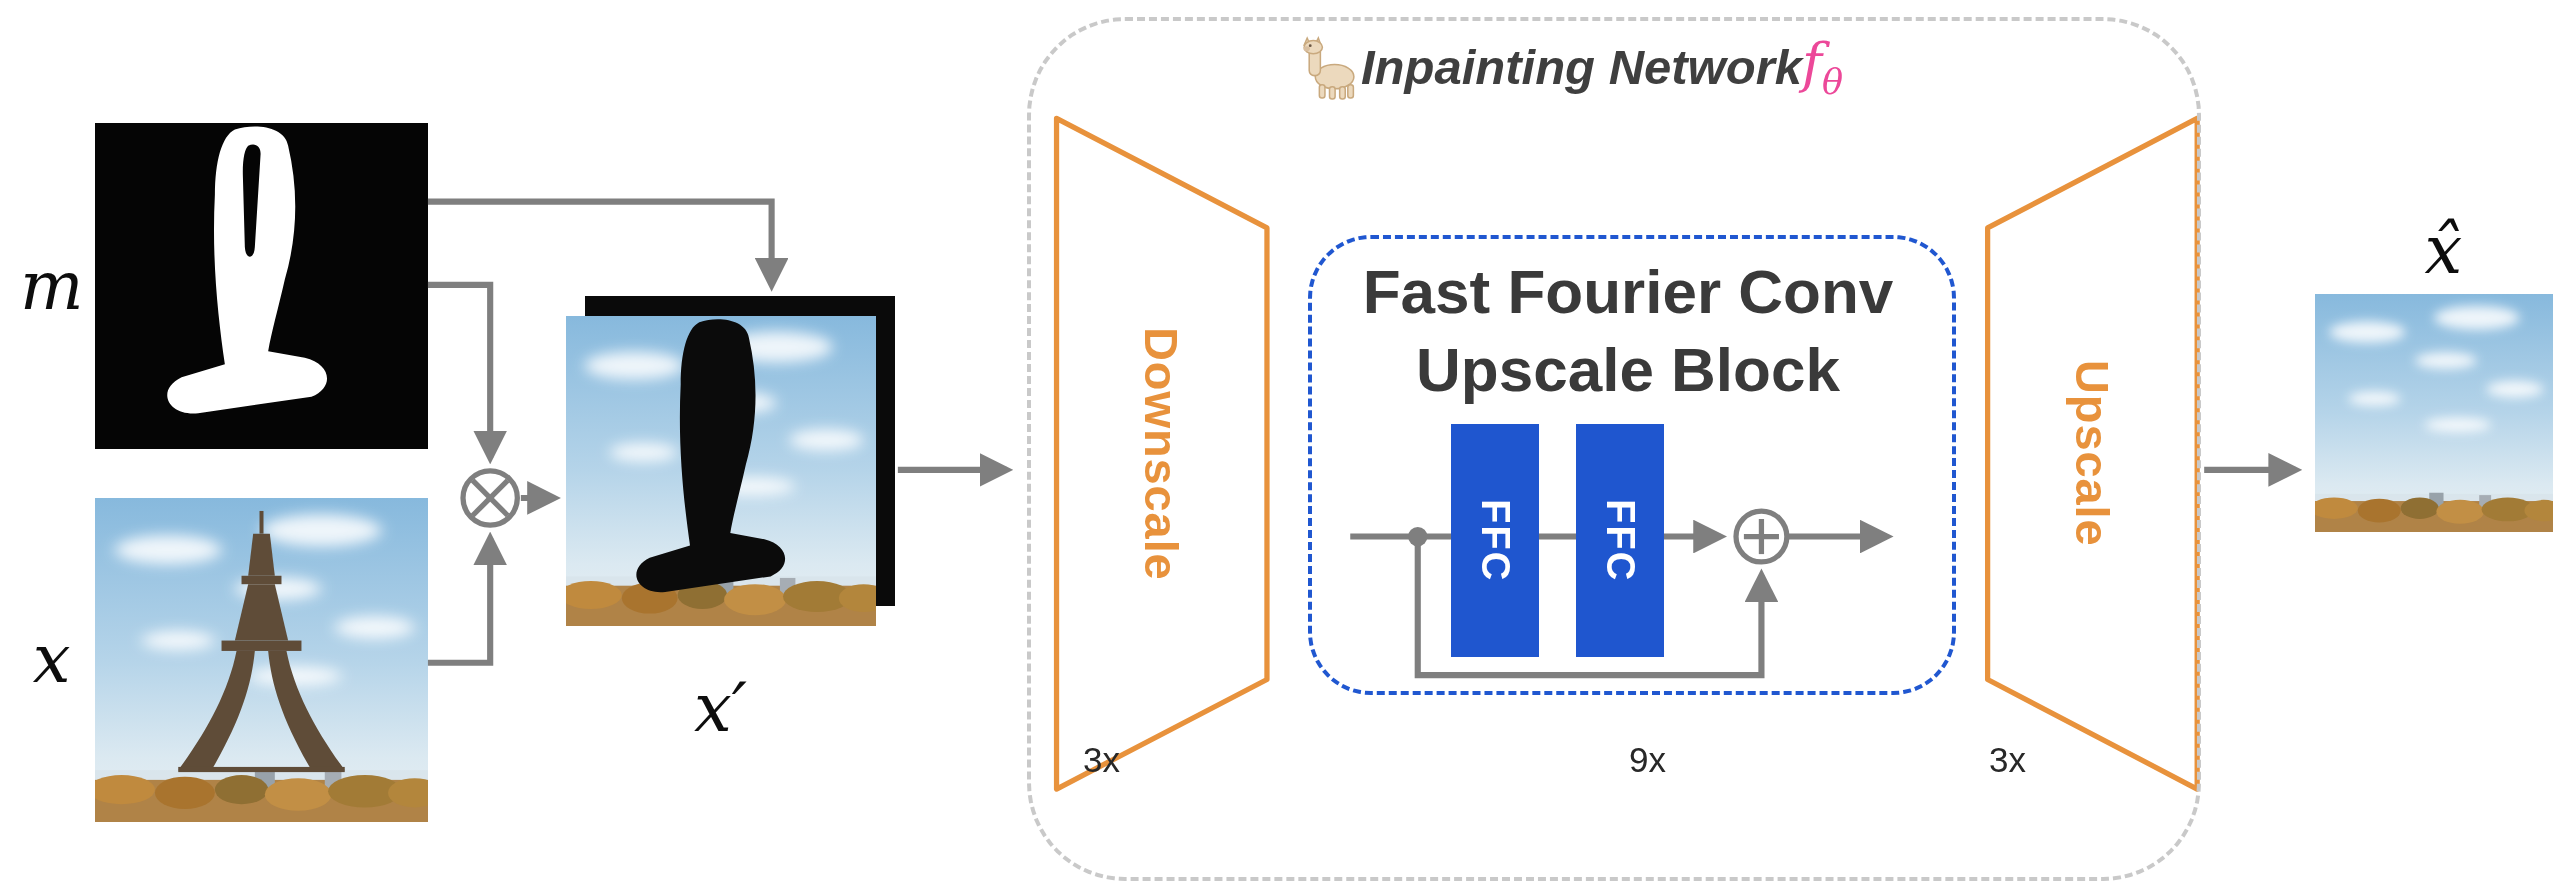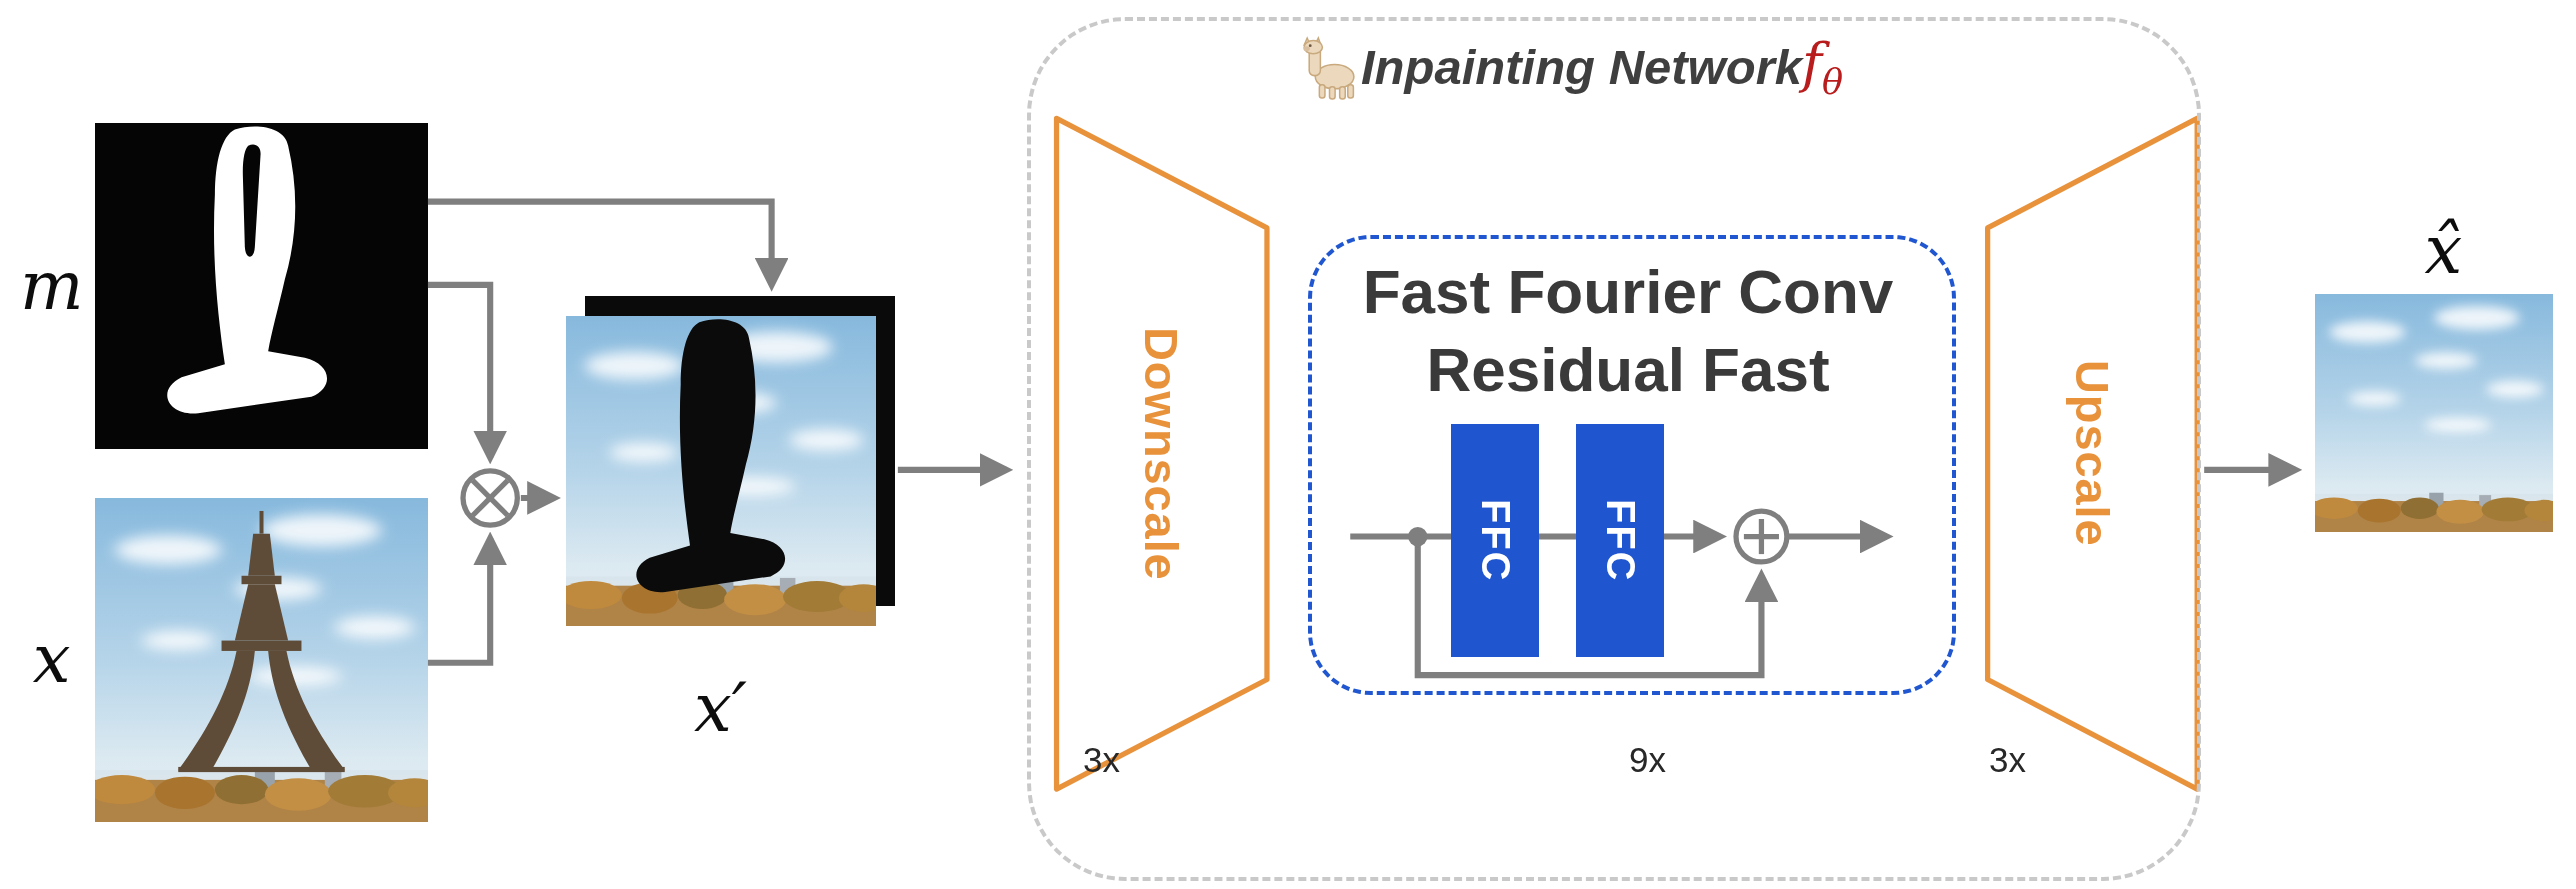--- a/index.html
+++ b/index.html
@@ -5,21 +5,21 @@
   html,body{margin:0;padding:0;background:#ffffff;}
   .canvas{position:relative;width:2576px;height:889px;background:#ffffff;font-family:"Liberation Sans",sans-serif;overflow:hidden;}
   .mathlabel{position:absolute;font-family:"DejaVu Serif",serif;font-style:italic;font-size:67px;color:#0d0d0d;line-height:1;text-align:center;width:114px;}
   .thumb{position:absolute;overflow:hidden;}
   .thumb svg{display:block;width:100%;height:100%;}
   .blackrect{position:absolute;background:#0a0a0a;}
   .overlay{position:absolute;left:0;top:0;width:2576px;height:889px;pointer-events:none;}
   .net-box{position:absolute;left:1027px;top:16.7px;width:1166px;height:856px;border:4.4px dashed #c9c9c9;border-radius:98px;}
   .ffc-box{position:absolute;left:1308px;top:235px;width:640px;height:452px;border:4.4px dashed #2057d0;border-radius:63px;}
   .net-title{position:absolute;left:1017px;top:30px;width:1105px;height:74px;display:flex;align-items:center;justify-content:center;font-weight:bold;font-style:italic;font-size:49px;color:#3f3f3f;}
-  .fmath{font-family:"DejaVu Serif",serif;font-weight:normal;font-style:italic;font-size:54px;color:#b91c1c;}
+  .fmath{font-family:"DejaVu Serif",serif;font-weight:normal;font-style:italic;font-size:54px;color:#ec4899;}
   .fmath sub{font-size:35px;}
   .vtext{position:absolute;display:flex;align-items:center;justify-content:center;writing-mode:vertical-rl;font-weight:bold;}
   .scale-label{width:79px;height:491px;top:208px;color:#E8923C;font-size:47px;letter-spacing:0.9px;}
   .ffc-block{position:absolute;top:424px;width:88px;height:233px;background:#1F56CF;display:flex;align-items:center;justify-content:center;writing-mode:vertical-rl;color:#ffffff;font-weight:bold;font-size:40px;letter-spacing:1.8px;}
   .ffc-title{position:absolute;left:1308px;top:253px;width:640px;text-align:center;font-weight:bold;font-size:62px;color:#3a3a3a;line-height:1.25;}
   .count{position:absolute;top:740px;width:105px;font-size:35px;color:#282828;text-align:center;font-weight:500;}
 </style>
 </head>
 <body>
 
@@ -159,21 +159,21 @@
     <span>Inpainting Network</span>
     <span class="fmath"><span>f</span><sub>θ</sub></span>
   </div>
 
   <div class="vtext scale-label" style="left:1122px;">Downscale</div>
   <div class="vtext scale-label" style="left:2053px;">Upscale</div>
 
   <div class="ffc-box"></div>
   <div class="ffc-title">
     <div>Fast Fourier Conv</div>
-    <div>Residual Fast</div>
+    <div>Upscale Block</div>
   </div>
   <div class="ffc-block" style="left:1451px;">FFC</div>
   <div class="ffc-block" style="left:1576px;">FFC</div>
 
   <div class="count" style="left:1049px;">3x</div>
   <div class="count" style="left:1595px;">9x</div>
   <div class="count" style="left:1955px;">3x</div>
 
   <div class="mathlabel" style="left:2391px;top:217px;width:105px;">x̂</div>
   <div class="thumb" style="left:2315px;top:294px;width:238px;height:238px;">

